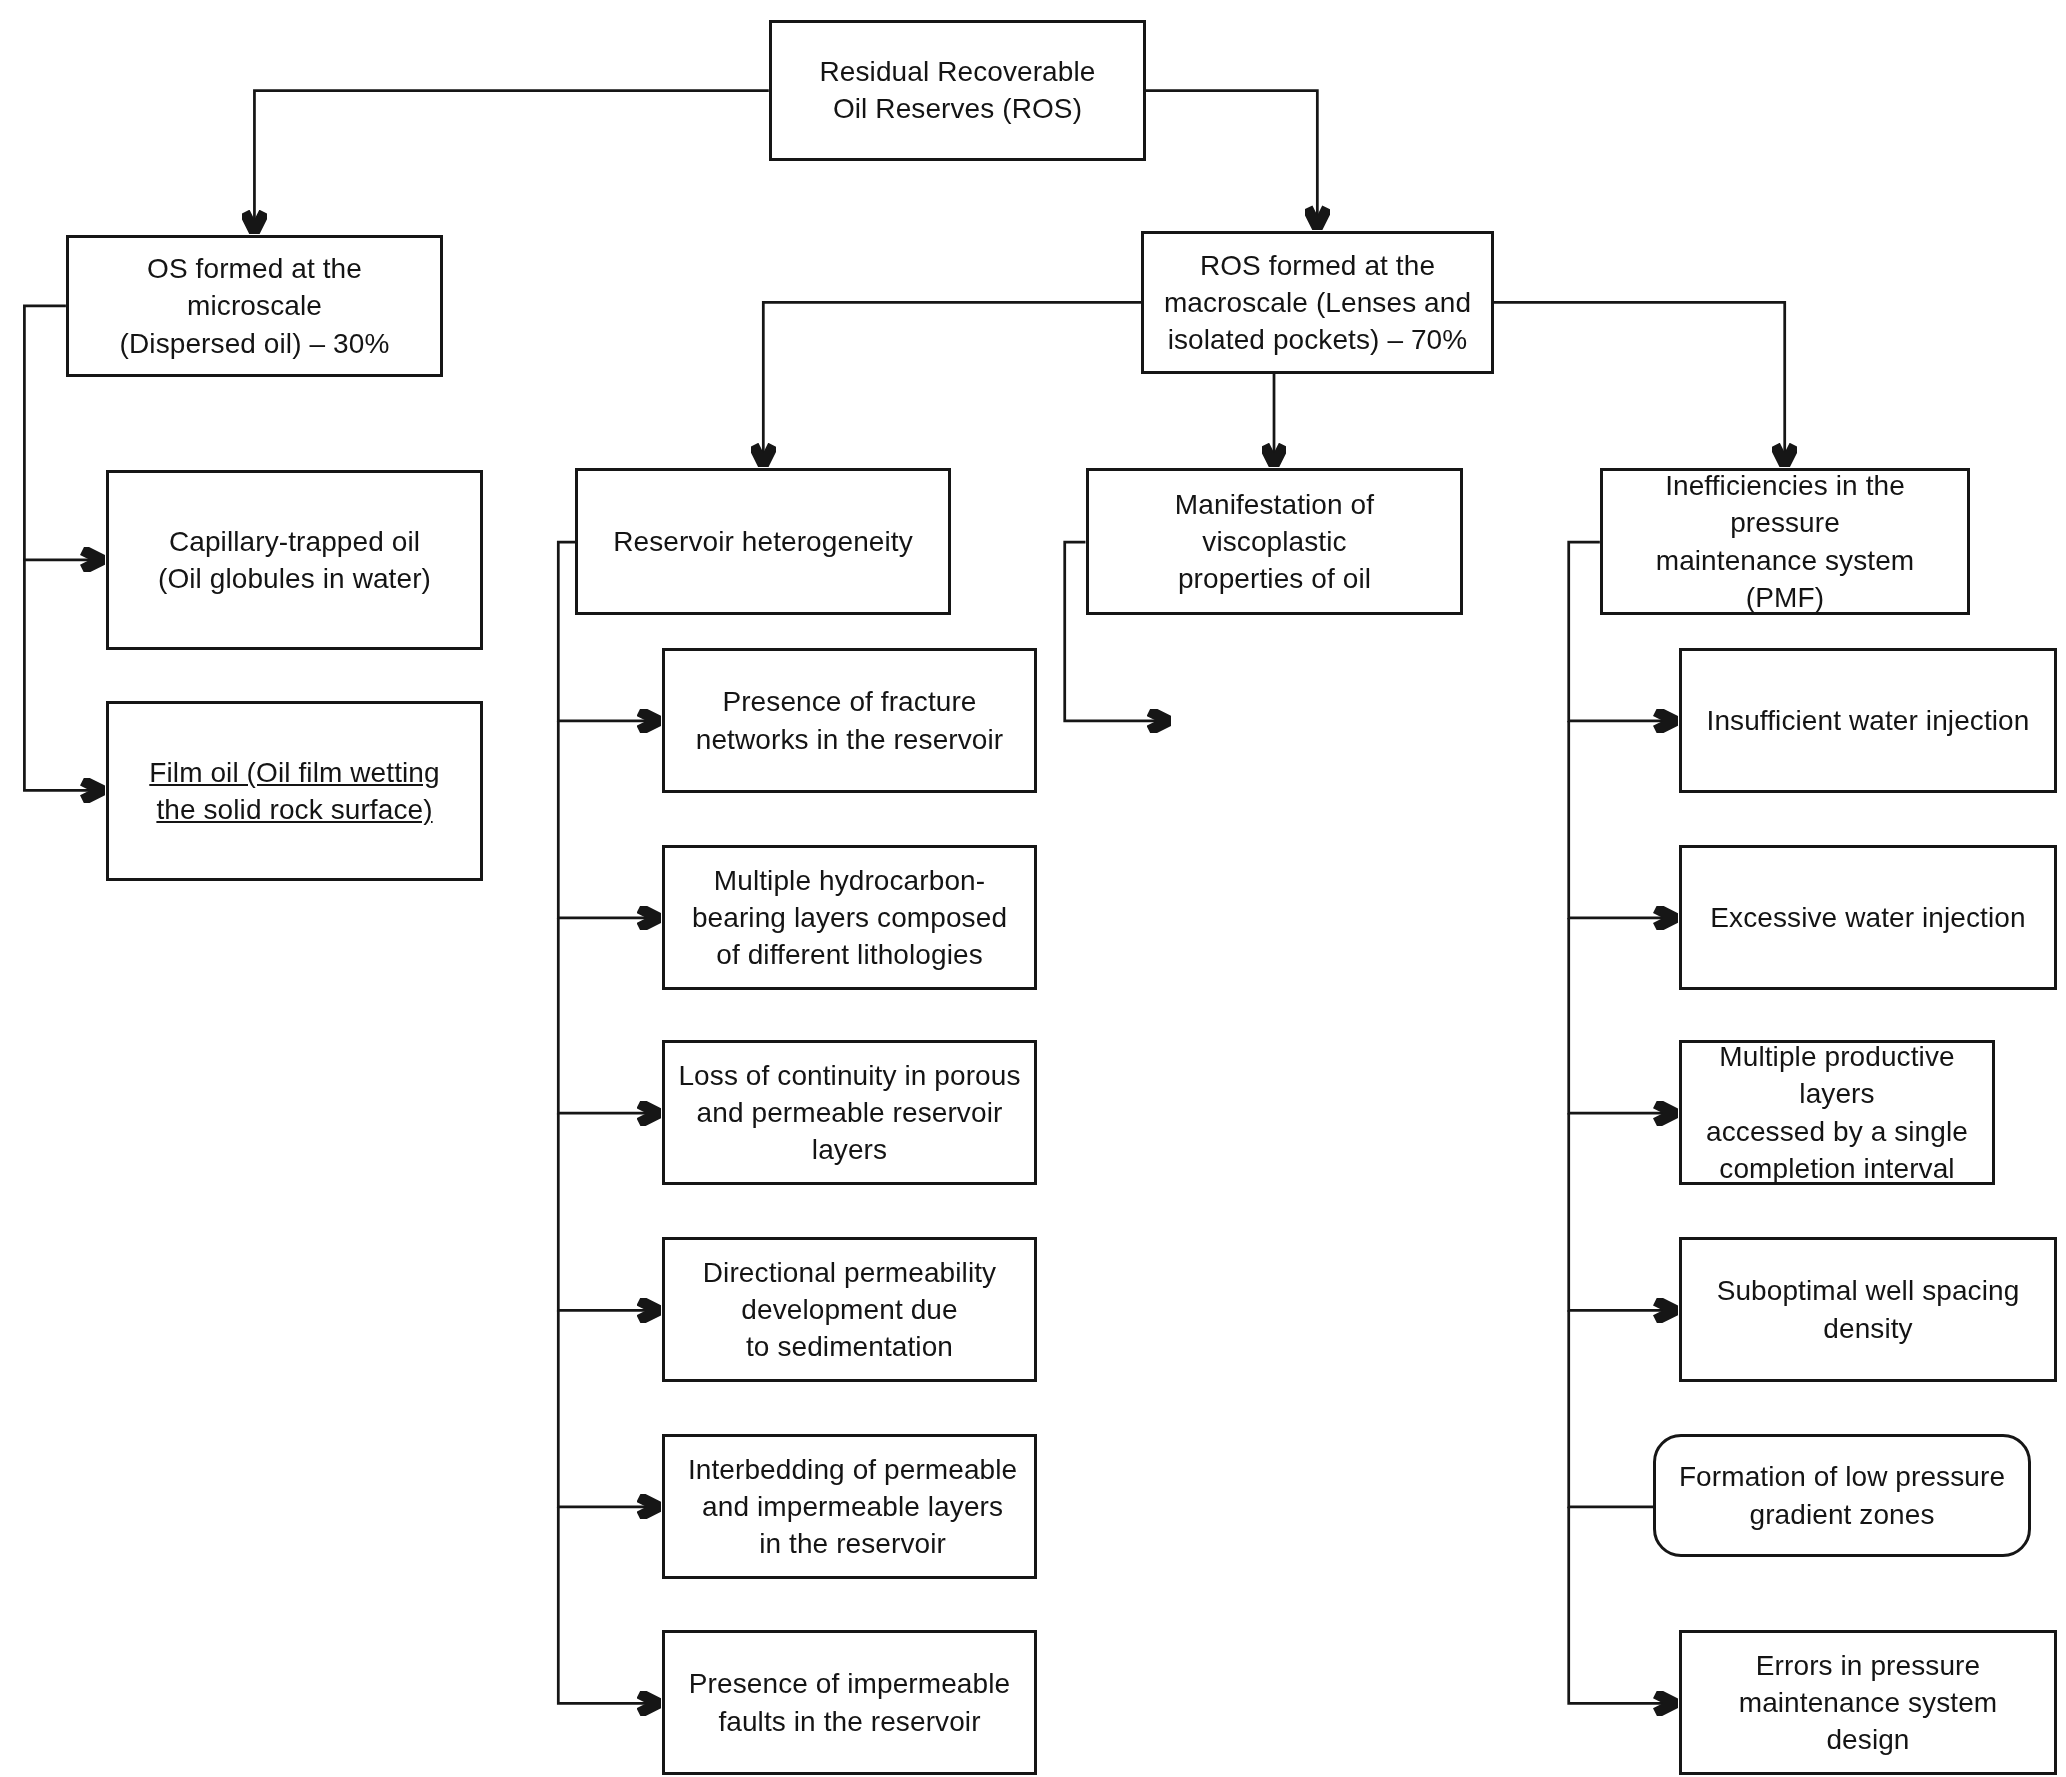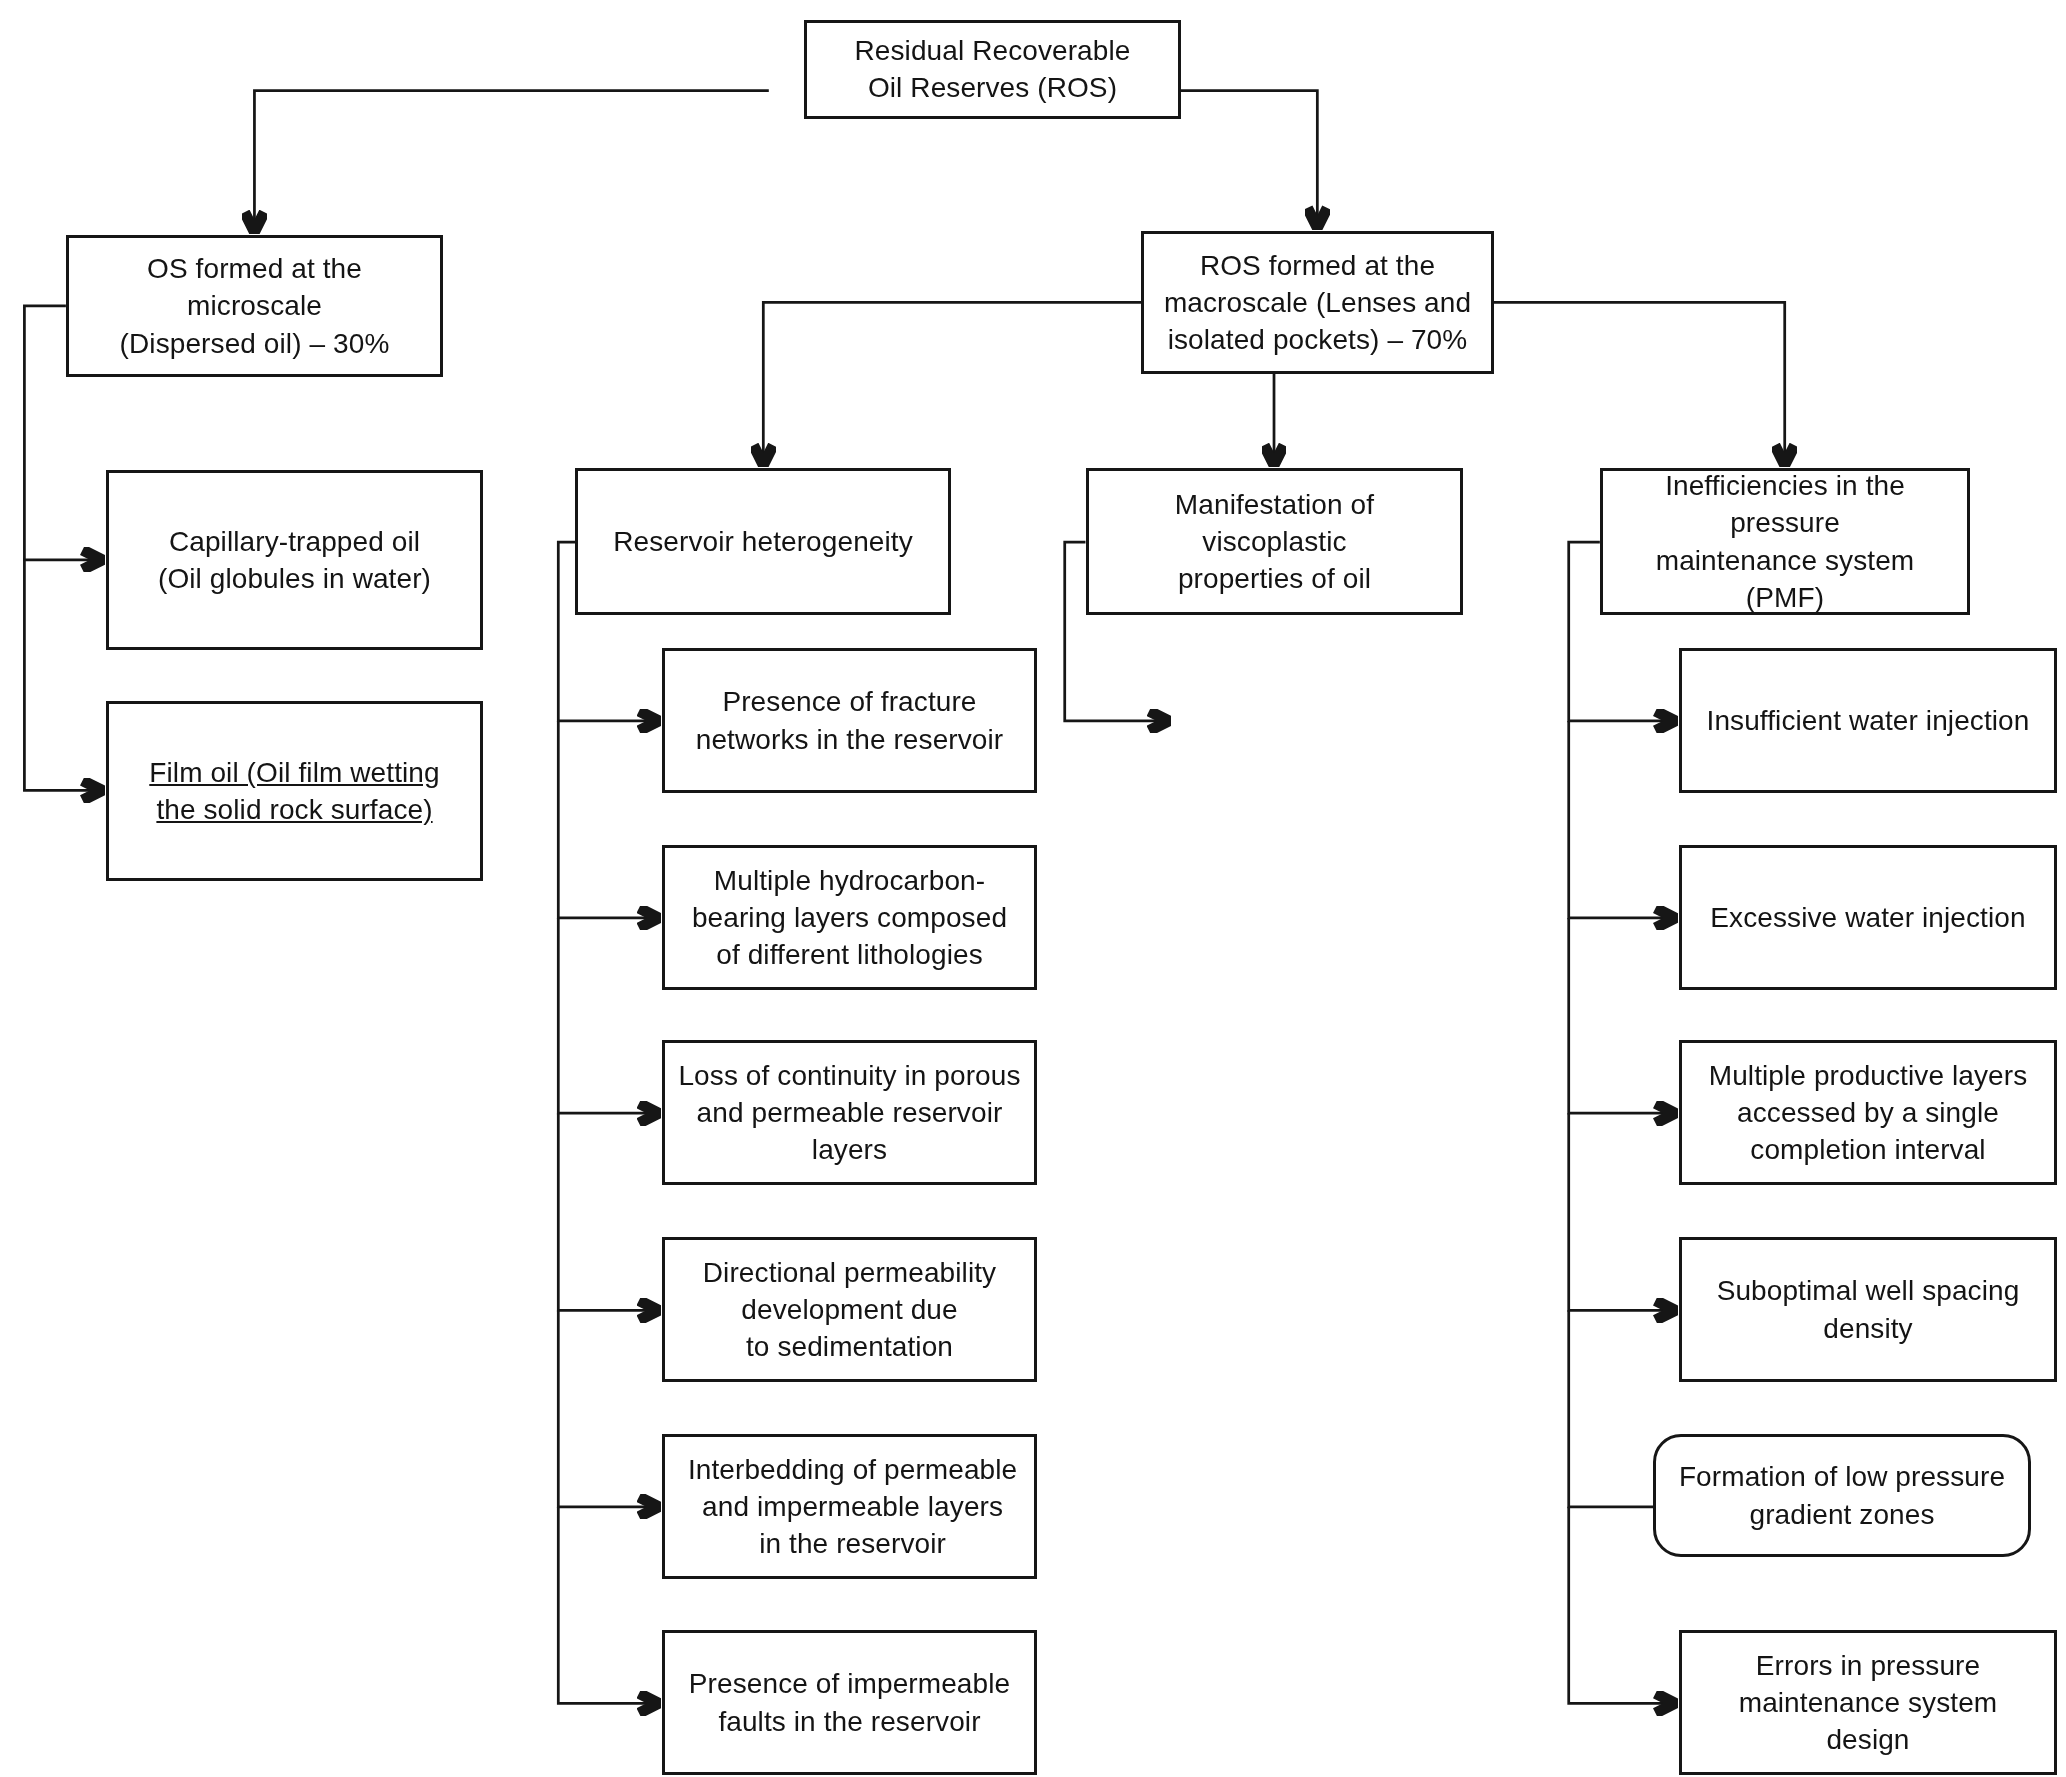--- a/index.html
+++ b/index.html
@@ -80,21 +80,21 @@
     <path d="M1779,888 L1745,888 L1745,1181 L1914,1181" marker-end="url(#arrowhead)"></path>
 
     <path d="M2622,888 L2571,888 L2571,1181 L2744,1181" marker-end="url(#arrowhead)"></path>
     <path d="M2571,1181 L2571,1504 L2744,1504" marker-end="url(#arrowhead)"></path>
     <path d="M2571,1504 L2571,1824 L2744,1824" marker-end="url(#arrowhead)"></path>
     <path d="M2571,1824 L2571,2147 L2744,2147" marker-end="url(#arrowhead)"></path>
     <path d="M2571,2147 L2571,2469 L2744,2469" marker-end="url(#arrowhead)"></path>
     <path d="M2571,2469 L2571,2791 L2744,2791" marker-end="url(#arrowhead)"></path>
   </svg>
 
-  <div class="node" style="left:804px; top:19.5px; width:377px; height:99px;">
+  <div class="node" style="left:769px; top:19.5px; width:377px; height:141px;">
     <span>Residual Recoverable
 Oil Reserves (ROS)</span>
   </div>
 
   <div class="node" style="left:66px; top:235px; width:377px; height:142px;">
     <span>OS formed at the microscale
 (Dispersed oil) – 30%</span>
   </div>
 
   <div class="node" style="left:1141px; top:231px; width:353px; height:143px;">
@@ -163,21 +163,21 @@
 
 
   <div class="node" style="left:1679px; top:648px; width:378px; height:145px;">
     <span>Insufficient water injection</span>
   </div>
 
   <div class="node" style="left:1679px; top:845px; width:378px; height:145px;">
     <span>Excessive water injection</span>
   </div>
 
-  <div class="node" style="left:1679px; top:1040px; width:378px; height:145px;">
+  <div class="node" style="left:1679px; top:1040px; width:316px; height:145px;">
     <span>Multiple productive layers
 accessed by a single
 completion interval</span>
   </div>
 
   <div class="node" style="left:1679px; top:1237px; width:378px; height:145px;">
     <span>Suboptimal well spacing
 density</span>
   </div>
 

